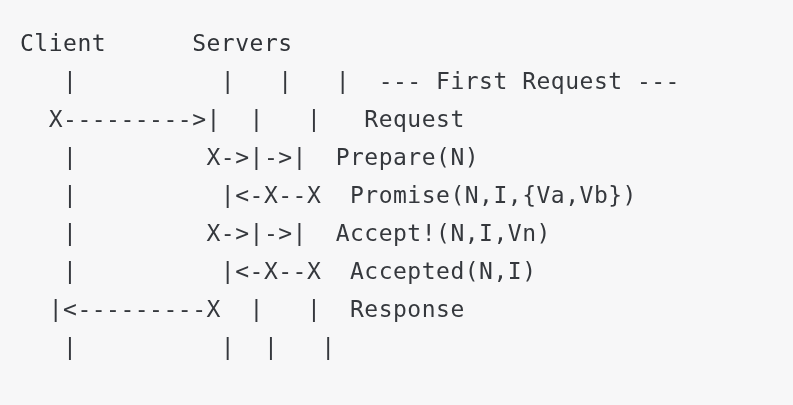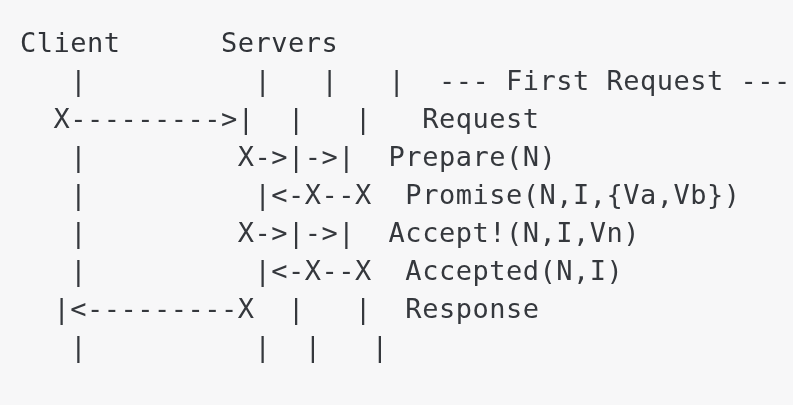--- a/index.html
+++ b/index.html
@@ -19,21 +19,21 @@
     width: 793px;
     height: 405px;
     background: #f7f7f8;
     box-sizing: border-box;
     padding: 24px 0 0 20px;
   }
   .ascii-block {
     margin: 0;
     padding: 0;
     font-family: "DejaVu Sans Mono", "Liberation Mono", monospace;
-    font-size: 27px;
+    font-size: 23px;
     line-height: 38px;
     letter-spacing: 0.5px;
     color: #35383d;
     white-space: pre;
     font-weight: 400;
     -webkit-font-smoothing: antialiased;
   }
   .ascii-line {
     display: block;
     white-space: pre;

